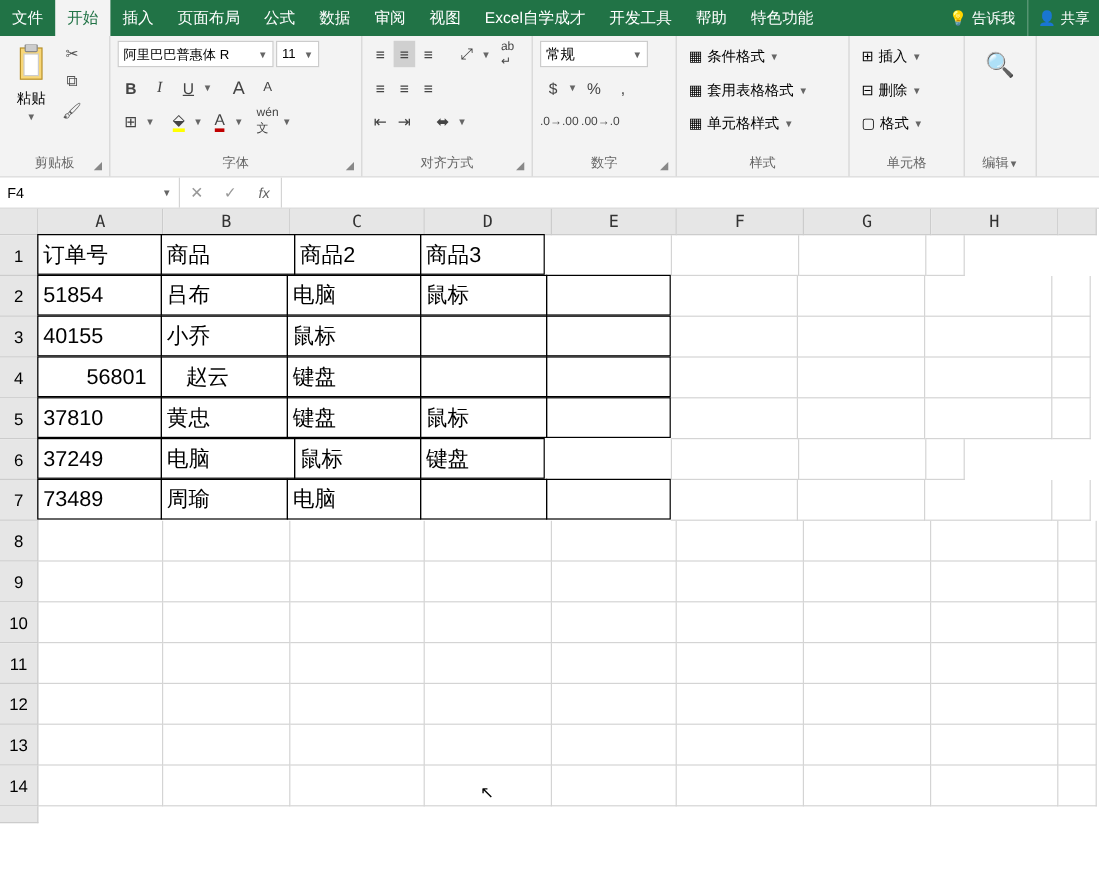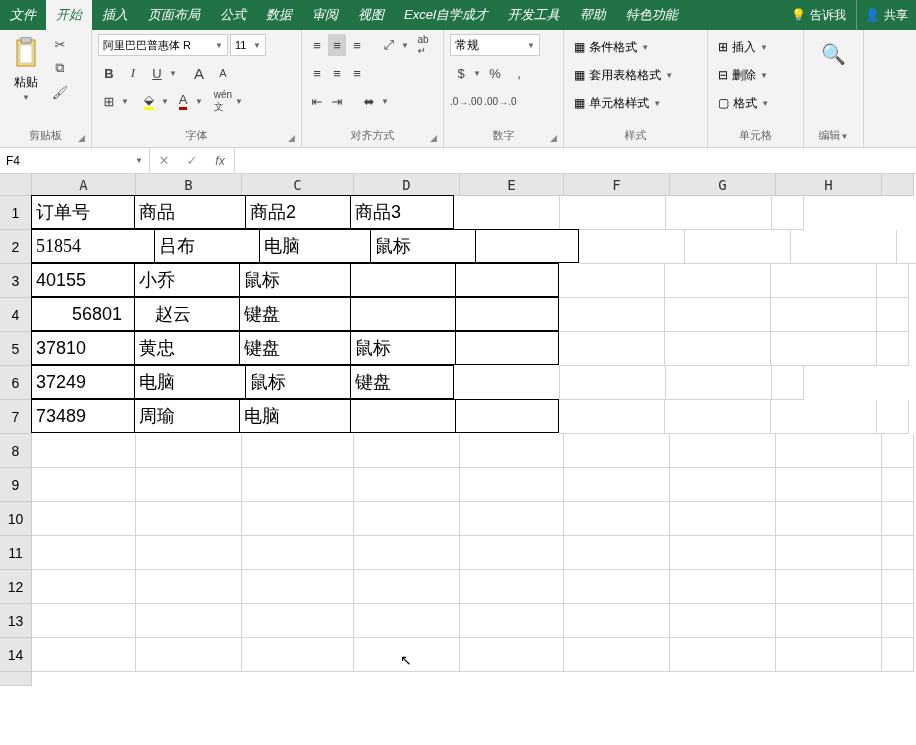--- a/index.html
+++ b/index.html
@@ -63,21 +63,21 @@
 .cell-row { display: flex; }
 .cell { border-right: 1px solid #d4d4d4; border-bottom: 1px solid #d4d4d4; padding: 0 4px; font-size: 18px; display: flex; align-items: center; overflow: hidden; white-space: nowrap; }
 .cell.bordered { border: 1px solid #000; margin: -1px 0 0 -1px; }
 
 .cursor-icon { position: absolute; left: 400px; top: 478px; font-size: 14px; pointer-events: none; }
 </style>
 </head>
 <body>
 
 <div class="menubar">
-  <div id="menu-tabs" style="display:flex;font-style:italic;">
+  <div id="menu-tabs" style="display:flex;">
       <div class="tab">文件</div>
       <div class="tab active">开始</div>
       <div class="tab">插入</div>
       <div class="tab">页面布局</div>
       <div class="tab">公式</div>
       <div class="tab">数据</div>
       <div class="tab">审阅</div>
       <div class="tab">视图</div>
       <div class="tab">Excel自学成才</div>
       <div class="tab">开发工具</div>
@@ -335,21 +335,21 @@
           <div class="cell bordered" style="width: 104px; height: 34px;">订单号</div>
           <div class="cell bordered" style="width: 112px; height: 34px;">商品</div>
           <div class="cell bordered" style="width: 106px; height: 34px;">商品2</div>
           <div class="cell bordered" style="width: 104px; height: 34px;">商品3</div>
           <div class="cell" style="width: 106px; height: 34px;"></div>
           <div class="cell" style="width: 106px; height: 34px;"></div>
           <div class="cell" style="width: 106px; height: 34px;"></div>
           <div class="cell" style="width: 32px; height: 34px;"></div>
         </div>
         <div class="cell-row">
-          <div class="cell bordered" style="width: 124px; height: 34px; font-family: Liberation Serif, serif;">51854</div>
+          <div class="cell bordered" style="width: 104px; height: 34px;">51854</div>
           <div class="cell bordered" style="width: 106px; height: 34px;">吕布</div>
           <div class="cell bordered" style="width: 112px; height: 34px;">电脑</div>
           <div class="cell bordered" style="width: 106px; height: 34px;">鼠标</div>
           <div class="cell bordered" style="width: 104px; height: 34px;"></div>
           <div class="cell" style="width: 106px; height: 34px;"></div>
           <div class="cell" style="width: 106px; height: 34px;"></div>
           <div class="cell" style="width: 106px; height: 34px;"></div>
           <div class="cell" style="width: 32px; height: 34px;"></div>
         </div>
         <div class="cell-row">

